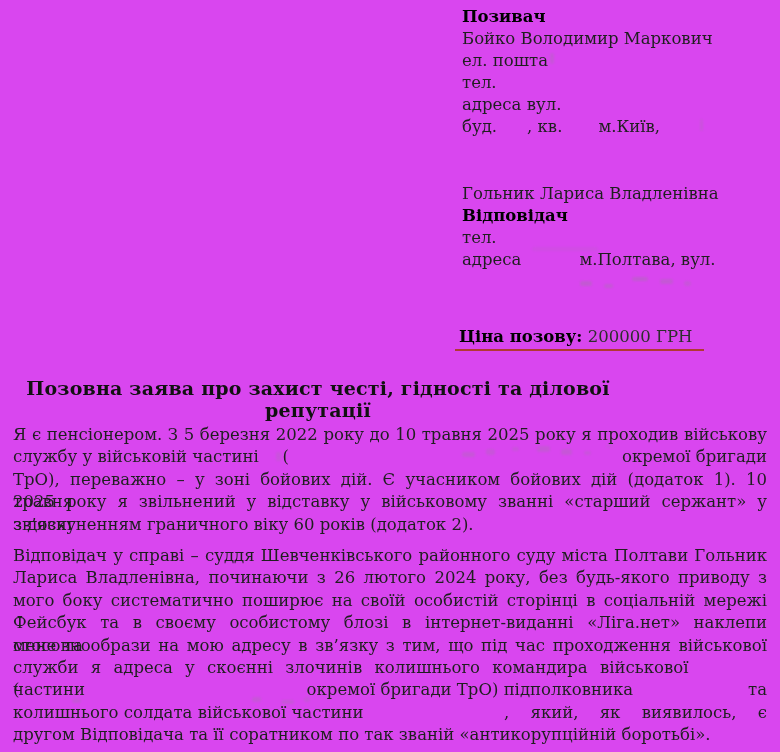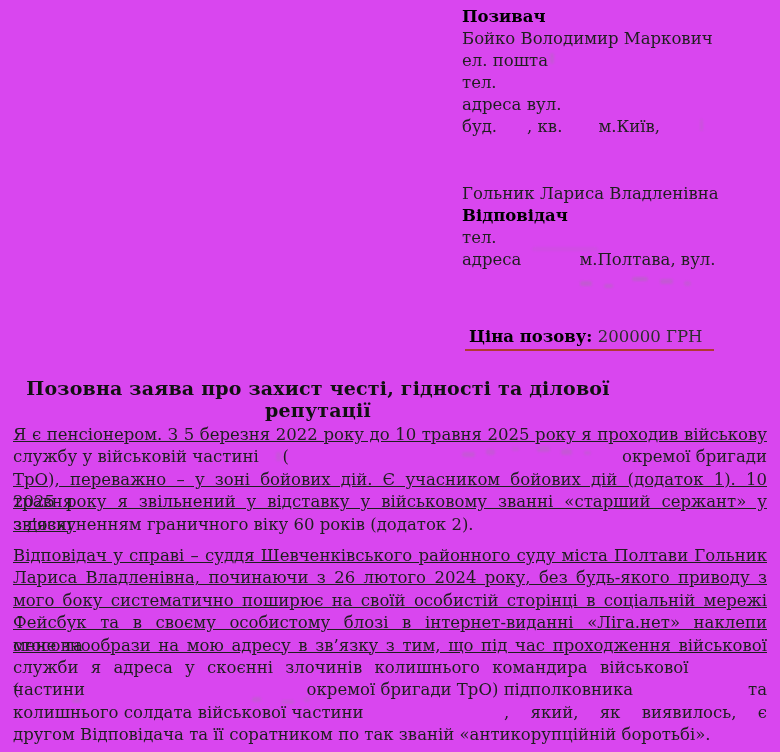--- a/index.html
+++ b/index.html
@@ -19,21 +19,21 @@
   }
   .claim .amount { color:#2e2e2e; }
 
   .doc-title {
     position:absolute; top:377px; left:0; width:636px; text-align:center;
     font-weight:bold; font-size:19px; color:#111; letter-spacing:0.2px;
   }
 
   .para { position:absolute; left:13px; width:754px; line-height:22.4px; }
   .para .ln  { height:22.4px; overflow:visible; }
-  .jl   { text-align:justify; text-align-last:justify;text-decoration:underline; }
+  .jl   { text-align:justify; text-align-last:justify; }
   .fl   { display:flex; align-items:center; }
   .fl span { white-space:nowrap; }
   .sp   { flex-grow:1; flex-basis:0; height:1px; }
   .ws7  { word-spacing:7px; }
   .ws16 { word-spacing:16px; }
 
   .smudge {
     position:absolute; background:#8b8b8b; border-radius:2px;
     filter:blur(1.1px); pointer-events:none;
   }
@@ -56,21 +56,21 @@
 
   <div class="hblock" style="top:183px;">
     <div class="hline">Гольник Лариса Владленівна</div>
     <div class="hline bold">Відповідач</div>
     <div class="hline">тел.</div>
     <div class="hline">
       <span>адреса</span><span class="gap" style="width:58px"></span><span>м.Полтава, вул.</span>
     </div>
   </div>
 
-  <div class="claim" style="border-bottom-color: rgb(176, 58, 51); margin-left: 10px;">
+  <div class="claim" style="border-bottom-color: rgb(176, 58, 51);">
     <span class="bold">Ціна позову:</span>
     <span class="amount">200000 ГРН</span>
   </div>
 
   <div class="doc-title">Позовна заява про захист честі, гідності та ділової репутації</div>
 
   <div class="para" style="top:424px;">
     <div class="ln jl">Я є пенсіонером. З 5 березня 2022 року до 10 травня 2025 року я проходив військову</div>
     <div class="ln fl">
       <span>службу у військовій частині</span>

